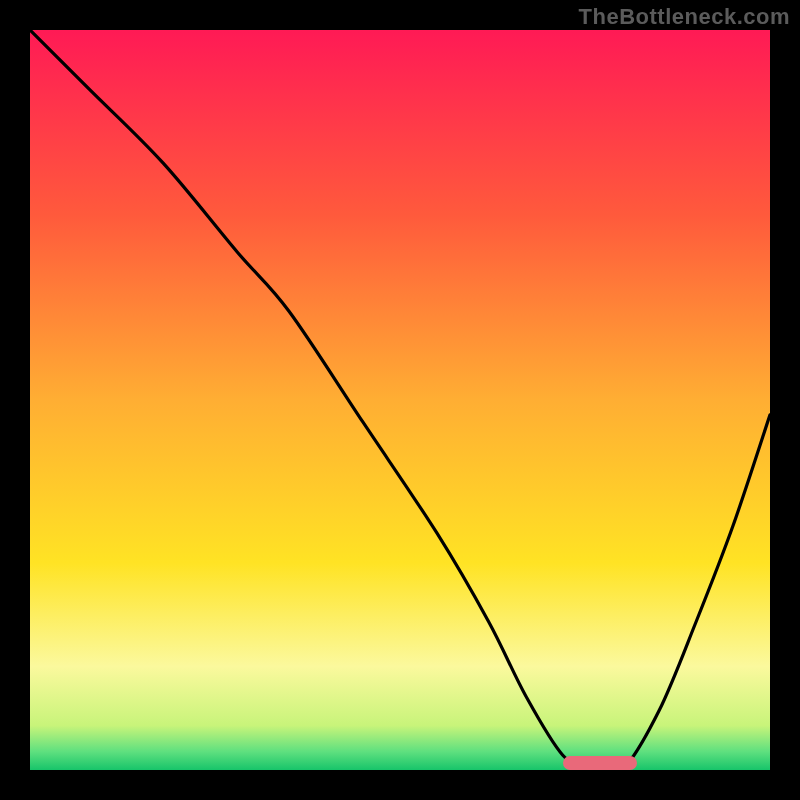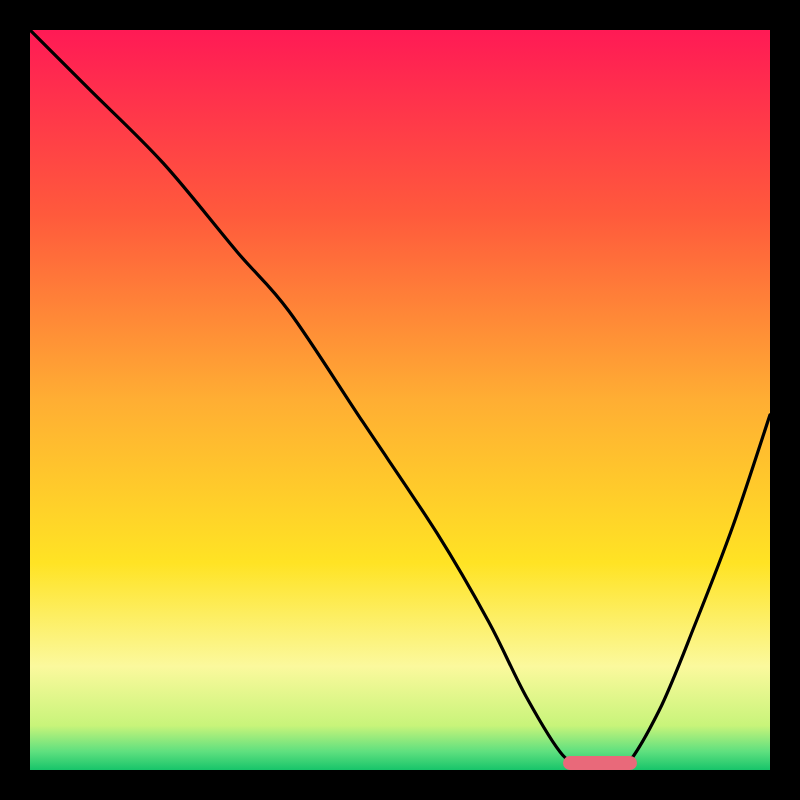--- a/index.html
+++ b/index.html
@@ -50,20 +50,21 @@
     height: 14px;
     background: #e9697a;
     border-radius: 8px;
   }
 </style>
 </head>
 <body>
 
 <div class="outer">
 
+  <div class="watermark">TheBottleneck.com</div>
 
   <div class="plot">
 
     <svg class="bg-gradient" viewBox="0 0 740 740" preserveAspectRatio="none">
       <defs>
         <linearGradient id="bgGrad" x1="0" y1="0" x2="0" y2="1">
             <stop offset="0%" stop-color="#ff1a55"></stop>
             <stop offset="25%" stop-color="#ff5a3c"></stop>
             <stop offset="50%" stop-color="#ffae33"></stop>
             <stop offset="72%" stop-color="#ffe324"></stop>

